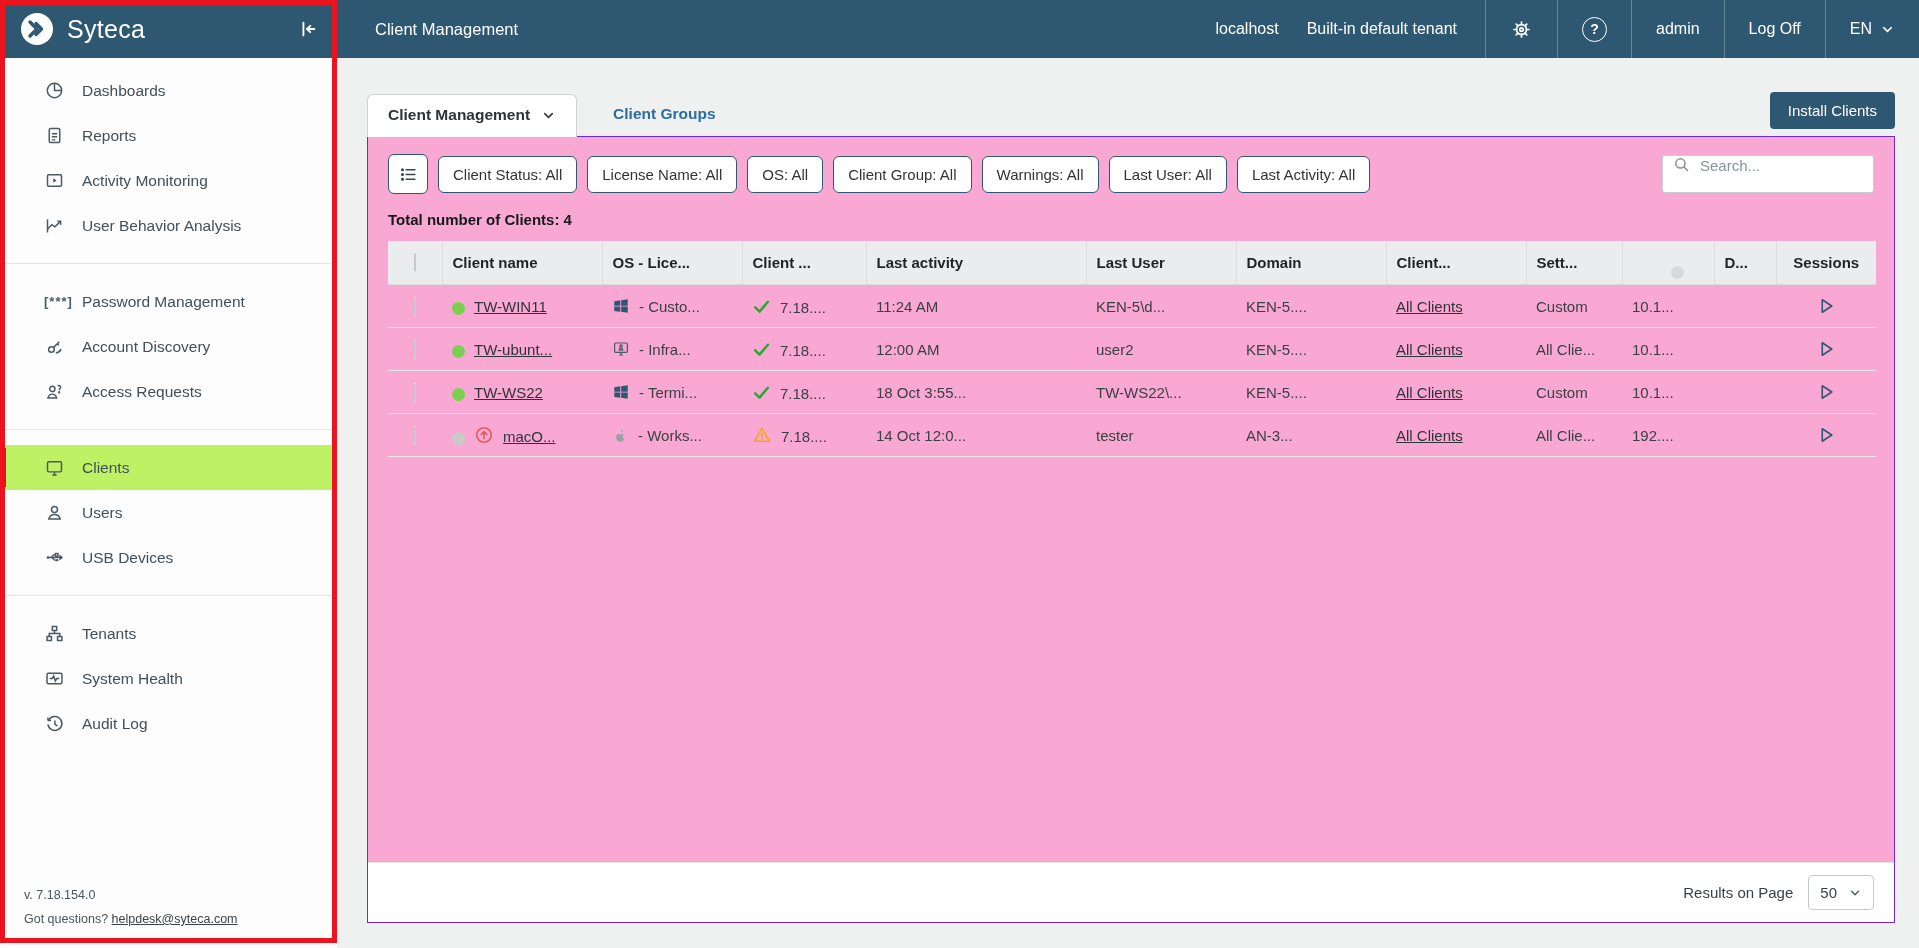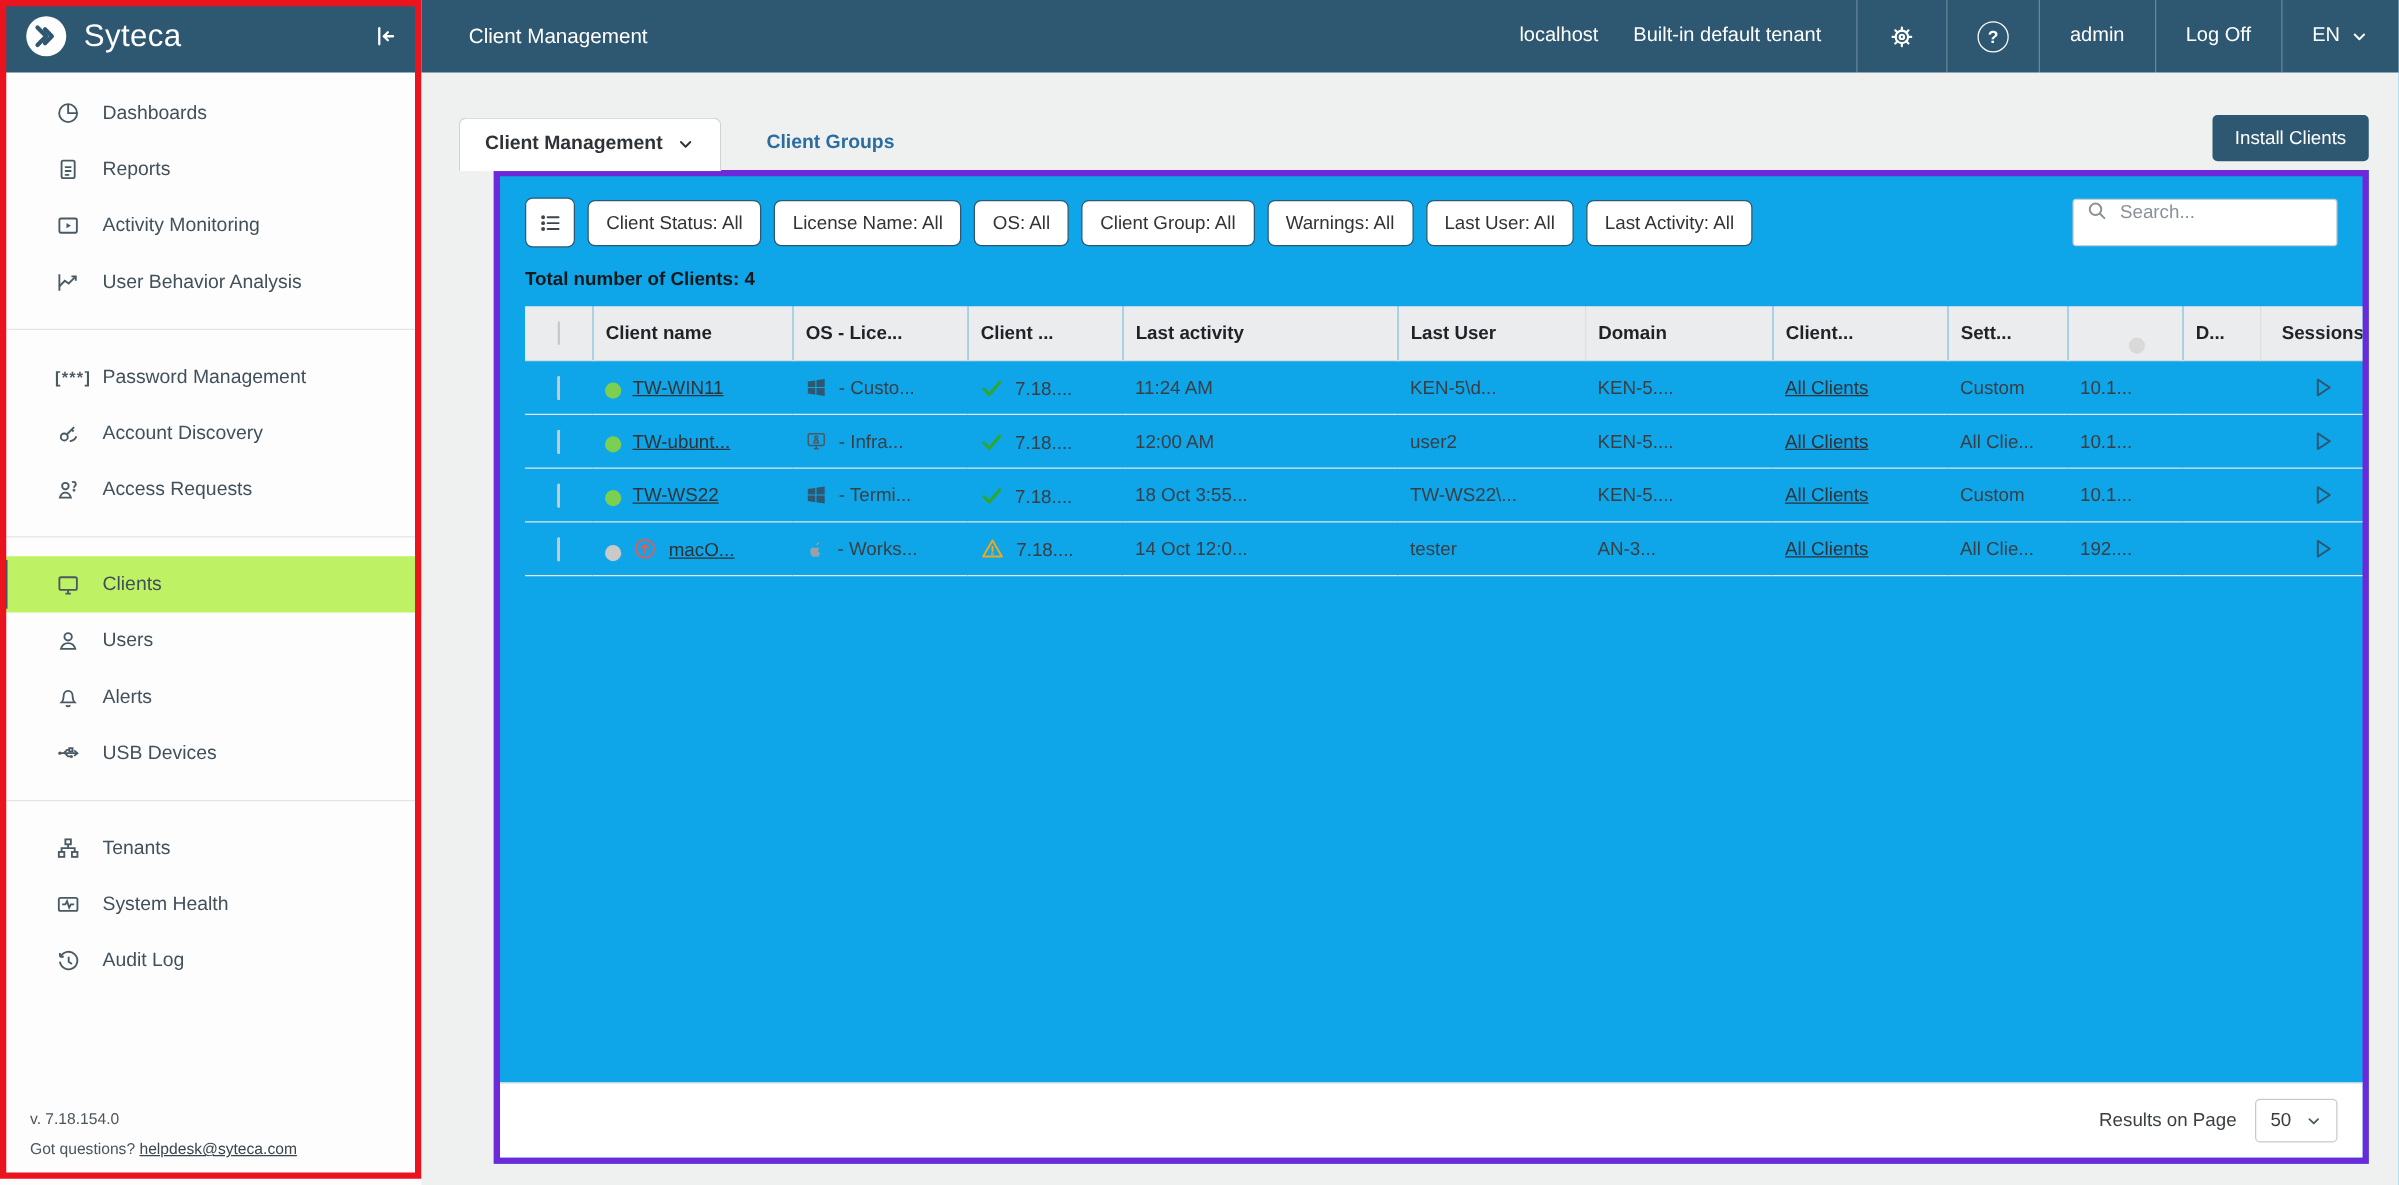--- a/index.html
+++ b/index.html
@@ -39,21 +39,21 @@
 
   .content{flex:1;padding:34px 24px 0 30px;display:flex;flex-direction:column;}
   .tabs-row{display:flex;align-items:flex-end;height:44px;}
   .tab-active{background:#fff;border:1px solid #cfd3d5;border-bottom:1px solid #fff;border-radius:6px 6px 0 0;
               padding:11px 20px 12px;font-size:15.5px;font-weight:700;color:#2f3338;display:flex;gap:11px;
               align-items:center;position:relative;z-index:2;margin-bottom:-1px;cursor:pointer;}
   .tab-link{color:#2b6da0;font-weight:700;font-size:15.5px;margin-left:36px;padding-bottom:13px;cursor:pointer;}
   .install-btn{margin-left:auto;align-self:flex-start;background:#2e5871;color:#fff;font-size:15px;
                padding:10px 18px;border-radius:4px;border:none;cursor:pointer;font-family:inherit;}
 
-  .panel{background:#0ea5e9;border:5px solid #6d28d9;height:785px;display:flex;flex-direction:column;z-index:1;margin-left:28px;}
+  .panel{background:#f9a8d4;border:1px solid #6d28d9;height:785px;display:flex;flex-direction:column;z-index:1;}
   .panel-body{padding:17px 20px 0;flex:1;display:flex;flex-direction:column;overflow:hidden;}
   .filter-row{display:flex;gap:10px;align-items:center;}
   .list-btn{width:38px;height:38px;border:1px solid #2e5871;border-radius:6px;background:#fff;display:flex;
             align-items:center;justify-content:center;cursor:pointer;flex-shrink:0;}
   .filter-btn{border:1px solid #2e5871;border-radius:6px;background:#fff;padding:9px 14px;font-size:15px;
               color:#333;cursor:pointer;font-family:inherit;white-space:nowrap;}
   .search-box{margin-left:auto;width:212px;height:38px;border:1px solid #c8cdd0;border-radius:3px;display:flex;
               align-items:flex-start;padding:0 10px;gap:8px;background:#fff;box-sizing:border-box;}
   .search-box input{border:none;outline:none;flex:1;font-size:15px;color:#555;font-family:inherit;min-width:0;}
   .search-box input::placeholder{color:#8a9299;}
@@ -167,27 +167,20 @@
           <path d="M9.5 20.5h5M12 17v3.5"></path>
         </svg>
       <span>Clients</span>
     </div>
     <div class="s-item">
       <svg class="ic" viewBox="0 0 24 24" fill="none" stroke="#4a5a64" stroke-width="1.7">
           <circle cx="12" cy="8.5" r="3.4"></circle>
           <path d="M5.5 19.5c1-3.6 3.5-5.2 6.5-5.2s5.5 1.6 6.5 5.2z"></path>
         </svg>
       <span>Users</span>
-    </div>
-    <div class="s-item">
-      <svg class="ic" viewBox="0 0 24 24" fill="none" stroke="#4a5a64" stroke-width="1.7">
-          <path d="M6 17h12c-1.5-1.5-1.8-3-1.8-5 0-3-1.5-5.5-4.2-5.5S7.8 9 7.8 12c0 2-.3 3.5-1.8 5z"></path>
-          <path d="M10.3 19.5a1.8 1.8 0 0 0 3.4 0"></path>
-        </svg>
-      <span>Alerts</span>
     </div>
     <div class="s-item">
       <svg class="ic" viewBox="0 0 24 24" fill="none" stroke="#4a5a64" stroke-width="1.7">
           <path d="M3.5 12h17"></path>
           <path d="M17.5 9.5 20.5 12l-3 2.5"></path>
           <circle cx="4.5" cy="12" r="1.5" fill="#4a5a64" stroke="none"></circle>
           <path d="M8 12l3-3h2.5"></path>
           <rect x="13" y="7.5" width="3" height="3"></rect>
           <path d="M9 12l3 3h2"></path>
           <circle cx="15" cy="15" r="1.4" fill="#4a5a64" stroke="none"></circle>

